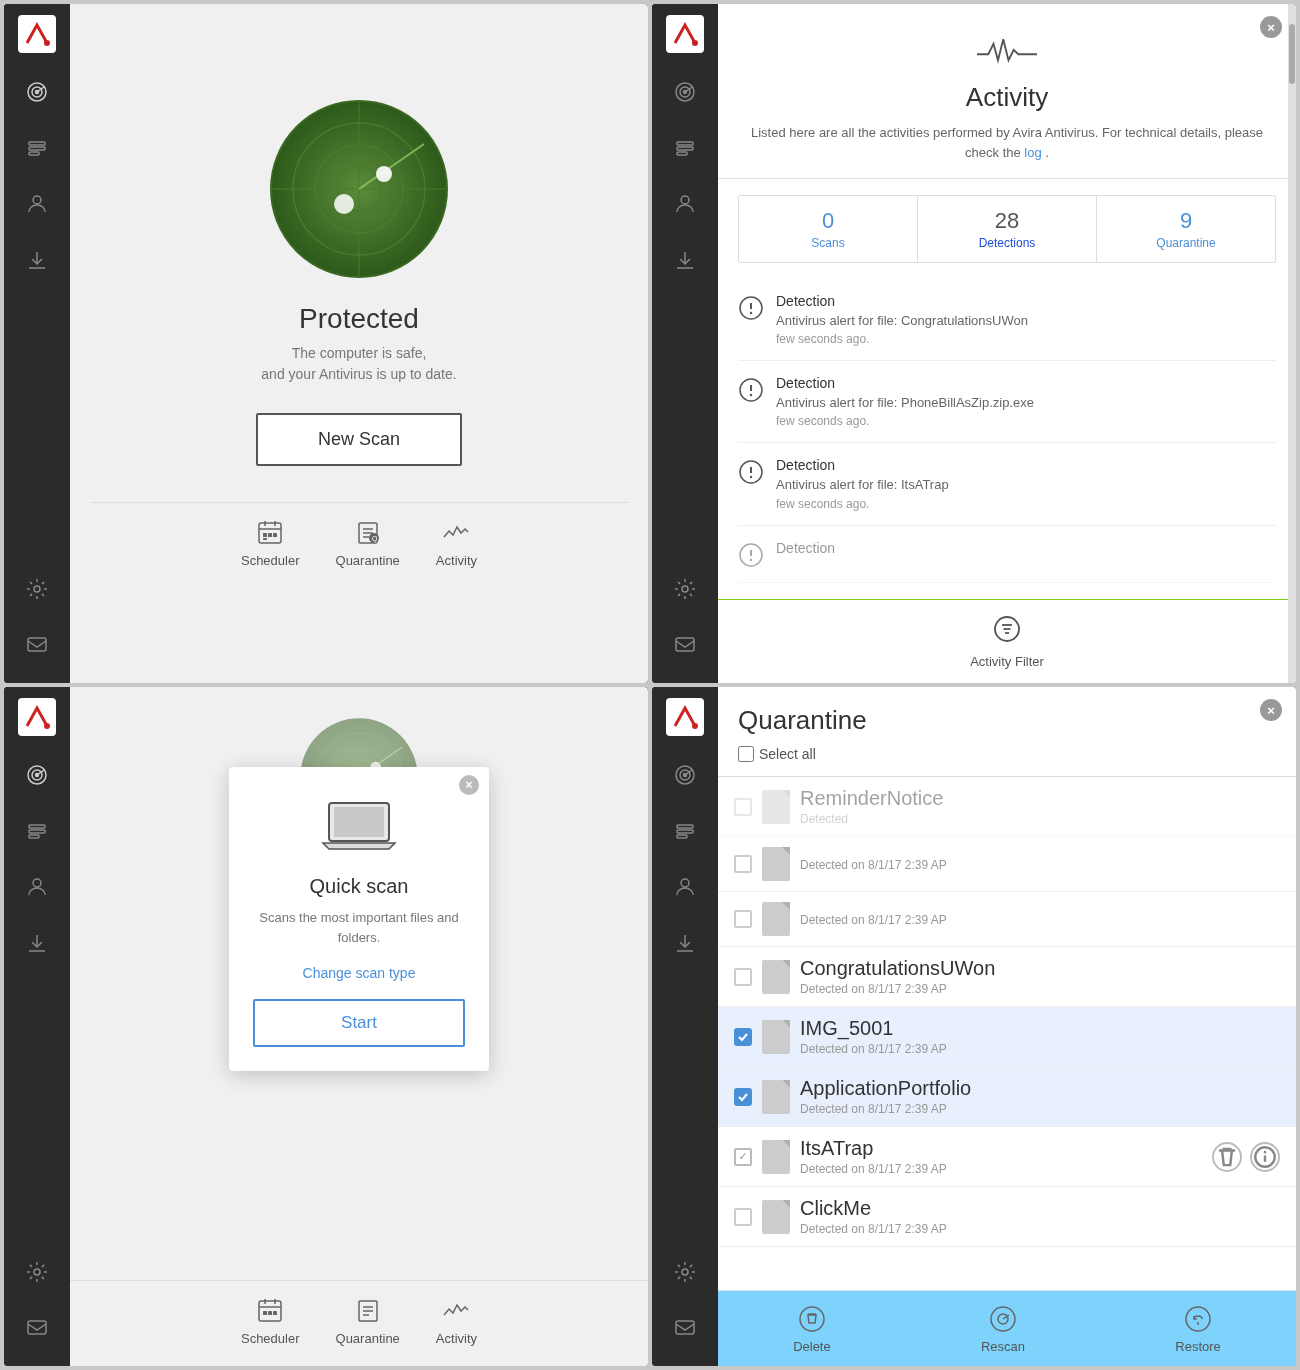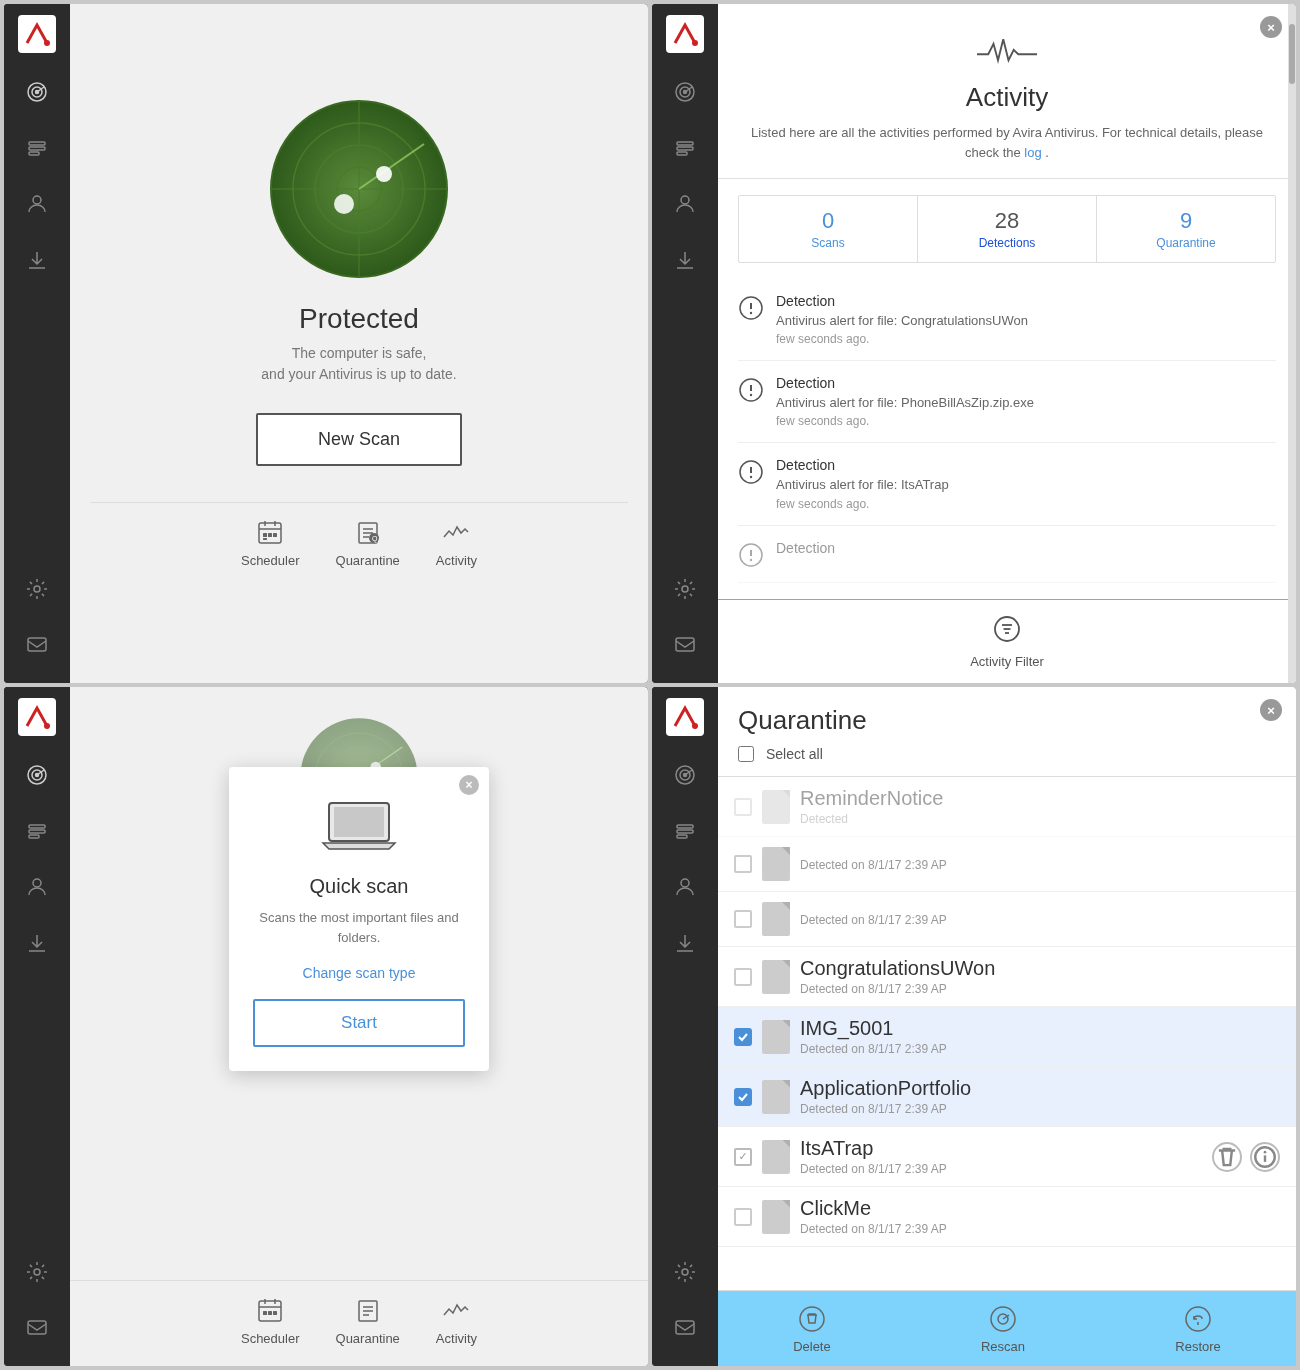--- a/index.html
+++ b/index.html
@@ -388,21 +388,21 @@
     .quarantine-title {
       font-size: 26px;
       font-weight: 300;
       color: #333;
       margin-bottom: 10px;
     }
 
     .select-all-row {
       display: flex;
       align-items: center;
-      gap: 12px;
+      gap: 5px;
       font-size: 14px;
       color: #555;
     }
 
     .quarantine-list {
       flex: 1;
       overflow-y: auto;
       background: white;
     }
 

